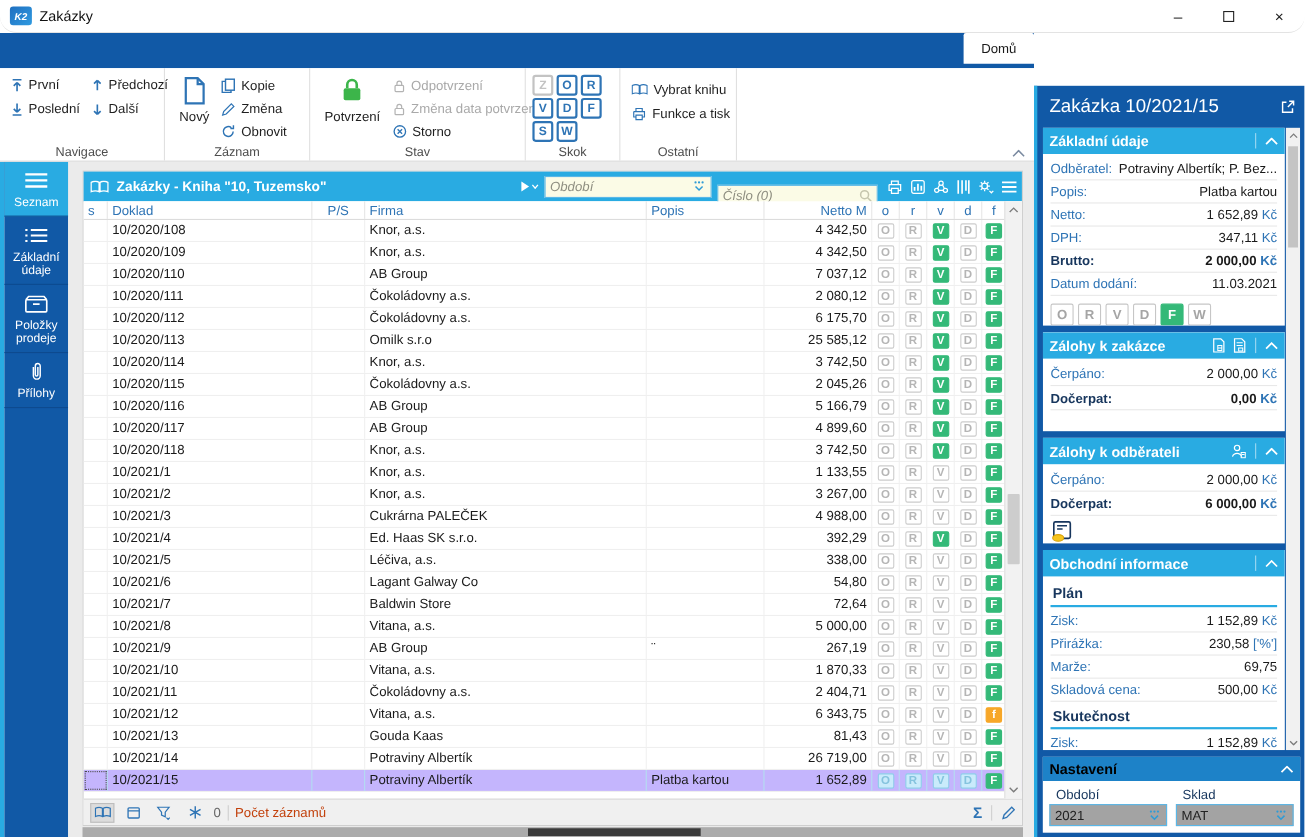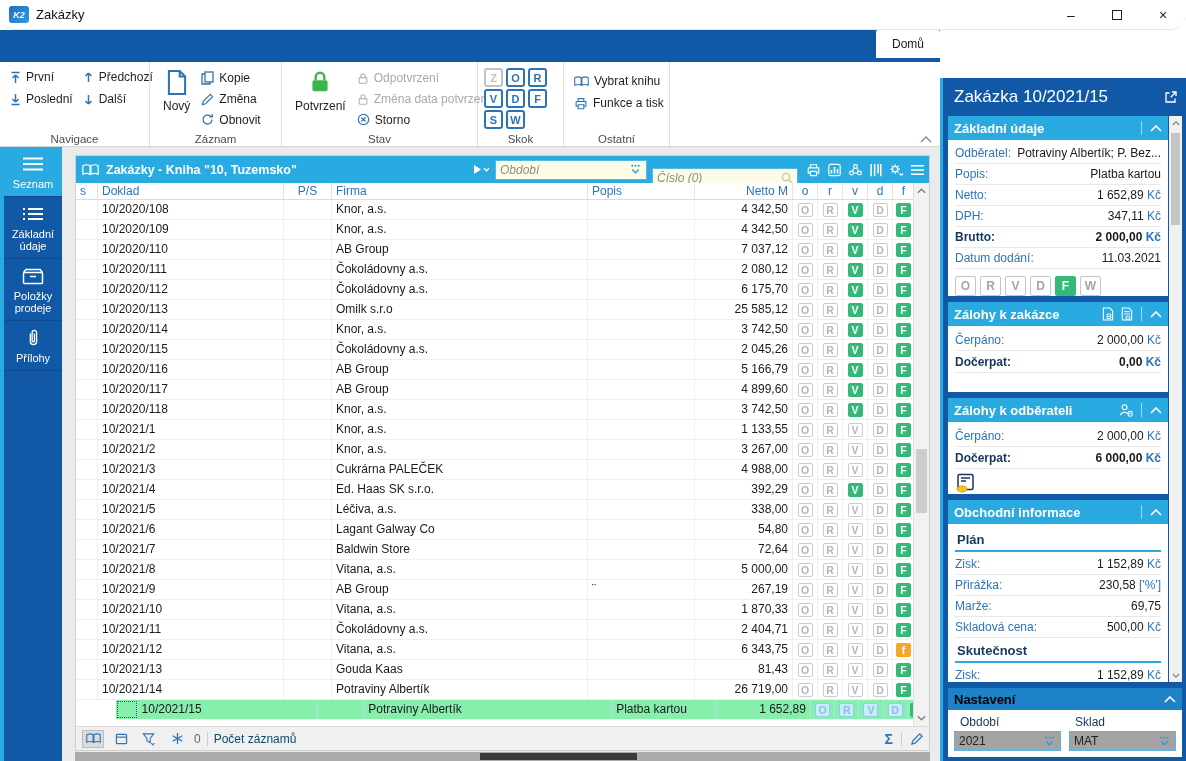--- a/index.html
+++ b/index.html
@@ -76,21 +76,21 @@
   .combo .mag { color:#c6c6ae; flex:none; }
   .tbaricons { display:flex; align-items:center; gap:6px; color:#fff; margin-left:3px; }
   .tbaricons .ric2 { color:#fff; display:inline-flex; cursor:default; }
 
   .gridwrap { position:relative; flex:1; min-height:0; display:flex; flex-direction:column; }
   .thead { display:flex; height:17px; border-bottom:1px solid #dcdcdc; color:#2e74b5; flex:none; background:#fff; }
   .thead .cell { border-right:1px solid #e6e6e6; padding:1px 4px; }
   .tbody { flex:1; overflow:hidden; }
   .trow { display:flex; height:20px; border-bottom:1px solid #efefef; color:#1a1a1a; background:#fff; cursor:default;}
   .trow .cell { border-right:1px solid #f0f0f0; padding:2px 4px; white-space:nowrap; overflow:hidden; }
-  .trow.selected { background:#86efac;margin-left:40px; }
+  .trow.selected { background:#c4b5fd; }
   .trow.selected .cell { border-right-color:#b3ddf1; }
   .trow.selected .c-s { outline:1px dotted #4a4a4a; outline-offset:-2px; }
   .c-s{width:22px;} .c-doklad{width:186px;} .c-ps{width:48px; text-align:center;}
   .c-firma{width:256px;} .c-popis{width:107px;} .c-netto{width:98px; text-align:right;}
   .c-flag{width:25px; display:flex; align-items:center; justify-content:center; padding:0!important;}
   .c-flag.last{width:22px;}
   .thead .c-netto{text-align:right;} .thead .c-flag{justify-content:center; display:flex;}
   .flag { width:15px; height:14px; border:1px solid #cccccc; border-radius:2px; color:#b5b5b5;
     font-size:10.5px; font-weight:bold; display:flex; align-items:center; justify-content:center; background:#fff; }
   .flag.st-on { background:#34b978; border-color:#34b978; color:#fff; }
@@ -102,21 +102,21 @@
     border-left:1px solid #e0e0e0; display:flex; flex-direction:column; align-items:center; }
   .varrow { height:16px; color:#7c7c7c; display:flex; align-items:center; justify-content:center; width:100%; }
   .vtrack { flex:1; position:relative; width:100%; }
   .vthumb { position:absolute; left:2px; right:2px; background:#cdcdcd; border-radius:1px; }
 
   .tfooter { height:24px; background:#f0f0f0; border-top:1px solid #d9d9d9; display:flex;
     align-items:center; padding:0 6px; gap:6px; color:#2e74b5; flex:none; }
   .fchip { width:22px; height:18px; display:flex; align-items:center; justify-content:center; cursor:default;}
   .fchip.pressed { background:#dcdcdc; border:1px solid #bdbdbd; }
   .fdivider { width:1px; height:14px; background:#cfcfcf; }
-  .fcount { color:#0c4a6e; }
+  .fcount { color:#c2410c; }
   .fzero { color:#666; }
   .tfooter .right { margin-left:auto; display:flex; align-items:center; gap:8px; }
   .sigma { font-weight:bold; font-size:14px; color:#2e74b5; }
 
   .hscroll { width:855px; height:9px; background:#ababab; margin-top:1px; position:relative; flex:none;}
   .hthumb { position:absolute; top:1px; bottom:1px; left:405px; width:157px; background:#3a3a3a; }
 
   
   .panel { width:246px; background:#1159a6; border-left:3px solid #29abe2; display:flex;
     flex-direction:column; padding:4px 4px 4px 5px;margin-top:48px; }

